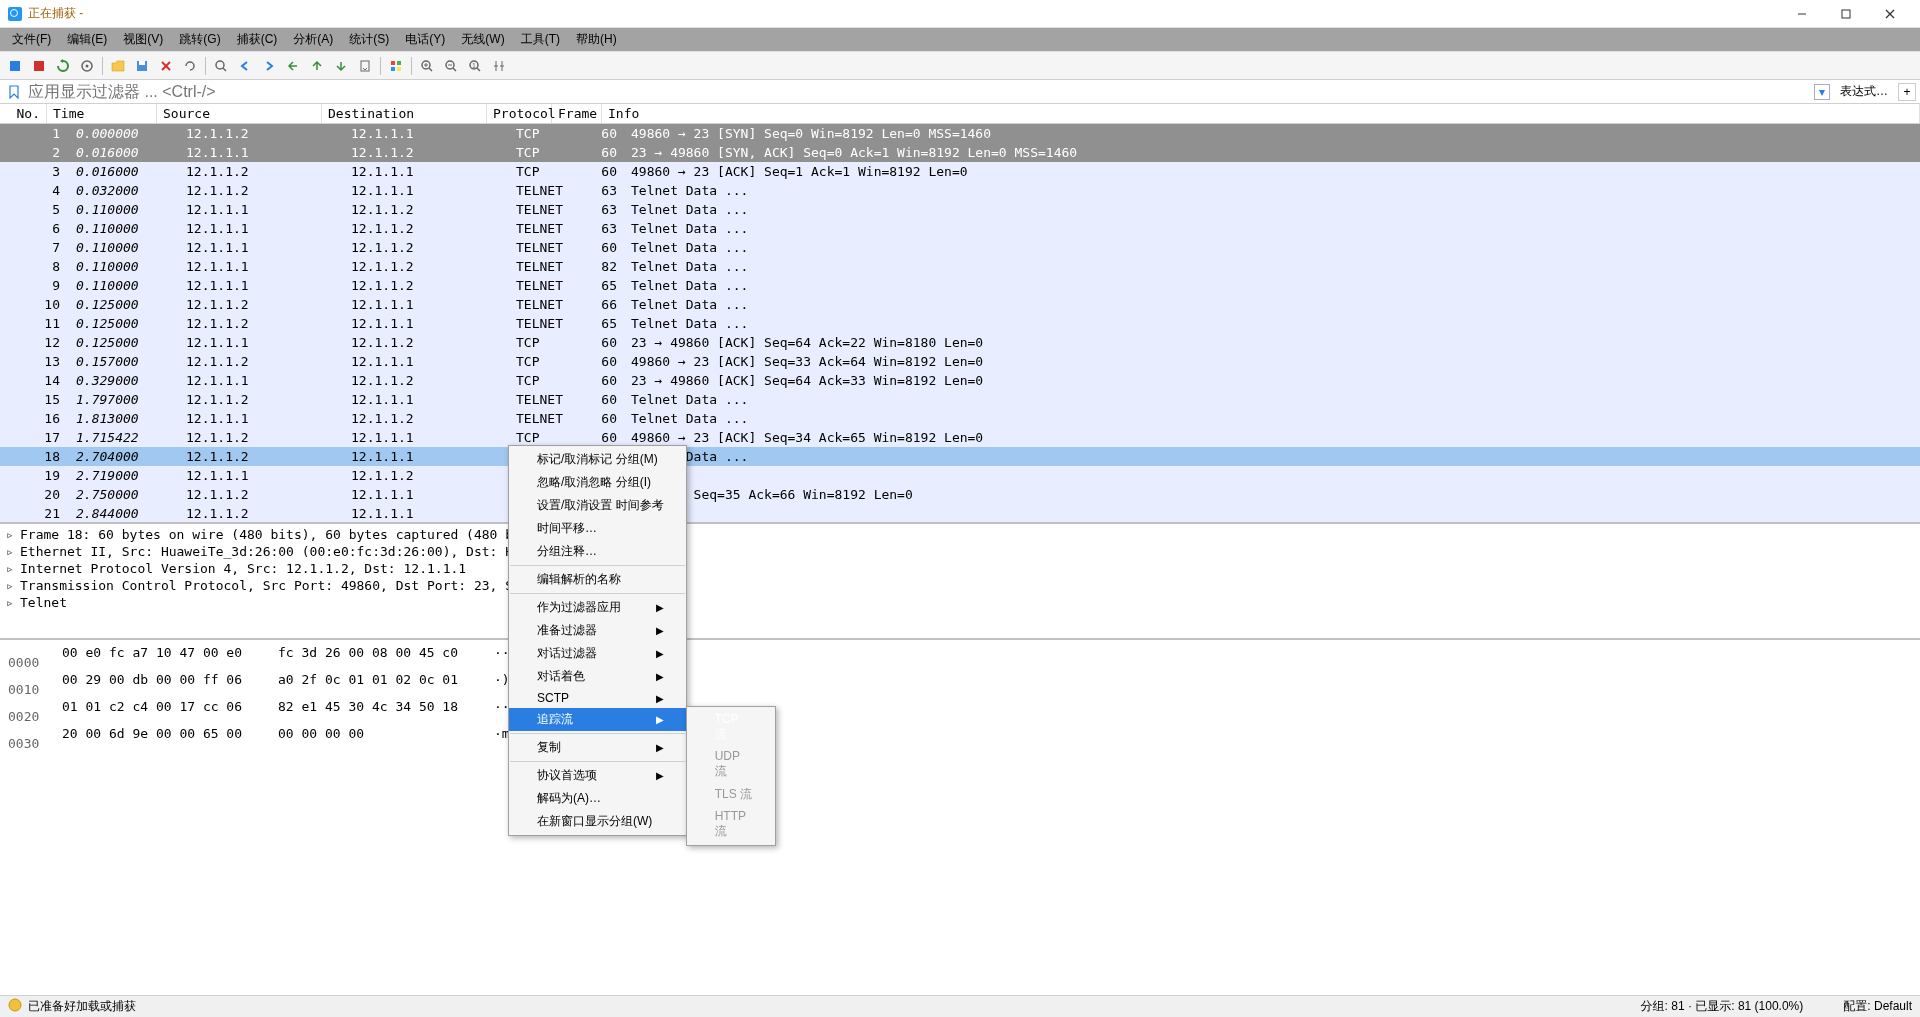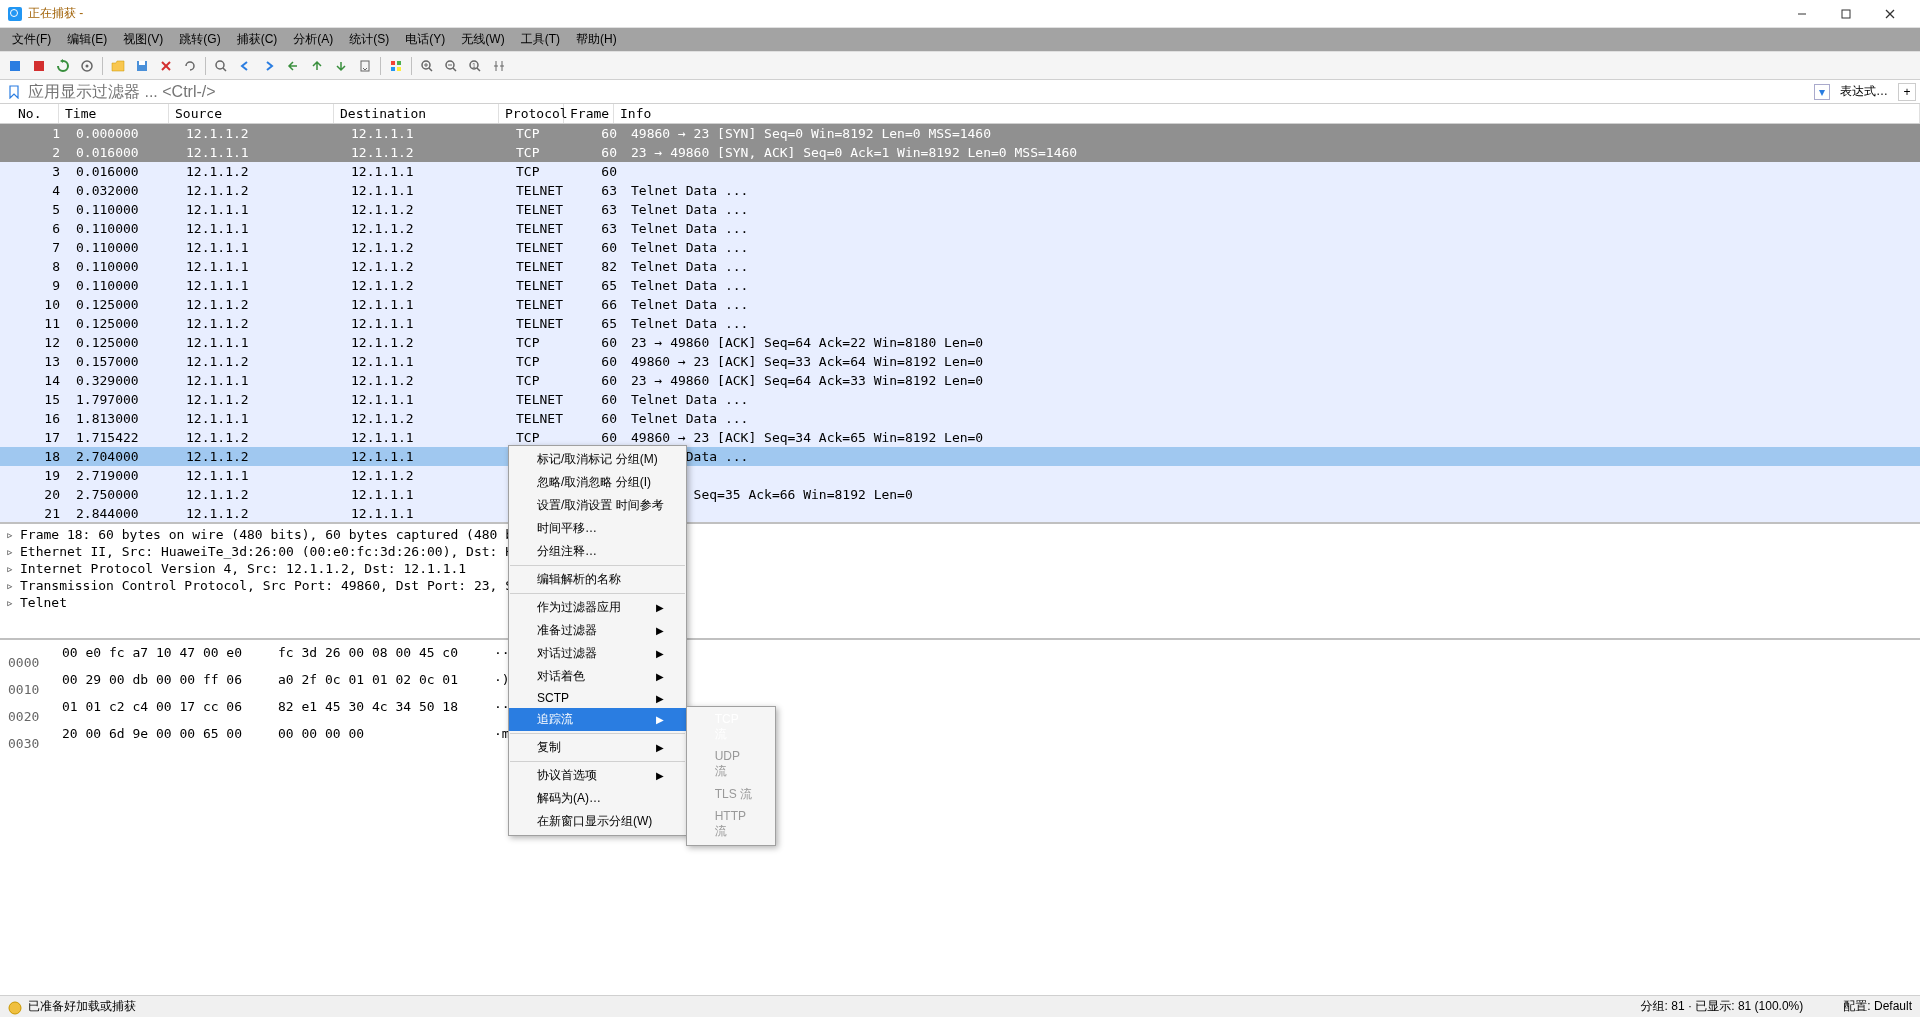--- a/index.html
+++ b/index.html
@@ -17,52 +17,52 @@
 .tsep { width: 1px; height: 18px; background: #c0c0c0; margin: 0 2px; }
 .filterbar { height: 24px; background: #fff; display: flex; align-items: center; border-bottom: 1px solid #d0d0d0; }
 .filter-icon { width: 20px; height: 20px; display:flex; align-items:center; justify-content:center; color:#2196f3; margin-left:4px; }
 .filter-input { flex: 1; border: none; outline: none; font-size: 16px; padding: 2px 4px; background: transparent; font-family: inherit; }
 .filter-right { display: flex; align-items: center; gap: 4px; padding-right: 4px; }
 .expr-btn { padding: 1px 6px; font-size: 12px; cursor: pointer; }
 .plus-btn { width: 18px; height: 18px; display:flex; align-items:center; justify-content:center; cursor:pointer; border:1px solid #ccc; }
 .packets { flex: 0 0 auto; height: 420px; background: #fff; overflow: hidden; display:flex; flex-direction:column; border-bottom: 2px solid #c0c0c0; }
 .ph { display: flex; background: #fff; border-bottom: 1px solid #d0d0d0; font-family: "Consolas", monospace; font-size: 13px; }
 .ph-cell { padding: 2px 6px; border-right: 1px solid #e0e0e0; }
-.c-no { width: 47px; text-align: left; margin-left: 12px; }
+.c-no { width: 47px; text-align: right; }
 .c-time { width: 110px; }
 .c-src { width: 165px; }
 .c-dst { width: 165px; }
 .c-proto { width: 65px; }
 .c-len { width: 50px; }
 .c-info { flex: 1; }
 .plist { flex: 1; overflow-y: scroll; font-family: "Consolas", monospace; font-size: 13px; }
 .prow { display: flex; height: 19px; line-height: 19px; cursor: pointer; }
 .prow.tcp-syn { background: #909090; color: #fff; }
 .prow.tcp { background: #e8eeff; }
 .prow.telnet { background: #e8eeff; }
 .prow.selected { background: #a0c8f0 !important; color: #000; }
 .pcell { padding: 0 6px; white-space: nowrap; overflow: hidden; }
 .pc-no { width: 70px; text-align: right; padding-right: 10px; }
-.pc-time { width: 110px; }
+.pc-time { width: 110px; font-style: italic; }
 .pc-src { width: 165px; }
 .pc-dst { width: 165px; }
 .pc-proto { width: 65px; }
 .pc-len { width: 50px; text-align: right; padding-right:8px; }
 .pc-info { flex: 1; }
 .details { height: 116px; background: #fff; overflow-y: auto; font-family: "Consolas", monospace; font-size: 13px; padding: 2px; border-bottom: 2px solid #c0c0c0; }
 .drow { padding: 1px 4px; cursor: pointer; }
 .drow::before { content: "▹ "; color: #666; display:inline-block; width:14px; }
 .hexpane { flex: 1; background: #fff; overflow-y: auto; font-family: "Consolas", monospace; font-size: 13px; padding: 4px 8px; }
 .hexrow { display: flex; gap: 16px; line-height: 17px; }
 .hex-off { width: 38px; color: #666; margin-top: 10px; }
 .hex-b1 { width: 200px; }
 .hex-b2 { width: 200px; }
 .hex-asc { }
 .statusbar { height: 22px; background: #f0f0f0; border-top: 1px solid #d0d0d0; display: flex; align-items: center; font-size: 12px; padding: 0 8px; }
-.sb-left { flex: 1; display:flex; align-items:flex-end; gap:6px; }
+.sb-left { flex: 1; display:flex; align-items:flex-start; gap:6px; }
 .sb-icon { width:14px; height:14px; color:#d9a400; }
 .sb-mid { }
 .sb-right { padding-left: 40px; }
 .ctxmenu { position: absolute; background: #f5f5f5; border: 1px solid #a0a0a0; box-shadow: 2px 2px 6px rgba(0,0,0,0.3); font-size: 12px; min-width: 170px; padding: 2px 0; z-index: 1000; }
 .ctxitem { padding: 3px 22px 3px 28px; cursor: pointer; position: relative; display:flex; justify-content:space-between; align-items:center; }
 .ctxitem.highlight { background: #2a7de1; color: #fff; }
 .ctxitem.disabled { color: #999; }
 .ctxsep { height: 1px; background: #d0d0d0; margin: 2px 1px; }
 .ctx-arrow { font-size: 10px; }
 .submenu { position: absolute; left: 100%; top: -2px; }
@@ -275,20 +275,21 @@
           <div class="pcell pc-len">60</div>
           <div class="pcell pc-info">23 → 49860 [SYN, ACK] Seq=0 Ack=1 Win=8192 Len=0 MSS=1460</div>
         </div>
         <div class="prow tcp">
           <div class="pcell pc-no">3</div>
           <div class="pcell pc-time">0.016000</div>
           <div class="pcell pc-src">12.1.1.2</div>
           <div class="pcell pc-dst">12.1.1.1</div>
           <div class="pcell pc-proto">TCP</div>
           <div class="pcell pc-len">60</div>
+          <div class="pcell pc-info">49860 → 23 [ACK] Seq=1 Ack=1 Win=8192 Len=0</div>
         </div>
         <div class="prow telnet">
           <div class="pcell pc-no">4</div>
           <div class="pcell pc-time">0.032000</div>
           <div class="pcell pc-src">12.1.1.2</div>
           <div class="pcell pc-dst">12.1.1.1</div>
           <div class="pcell pc-proto">TELNET</div>
           <div class="pcell pc-len">63</div>
           <div class="pcell pc-info">Telnet Data ...</div>
         </div>

